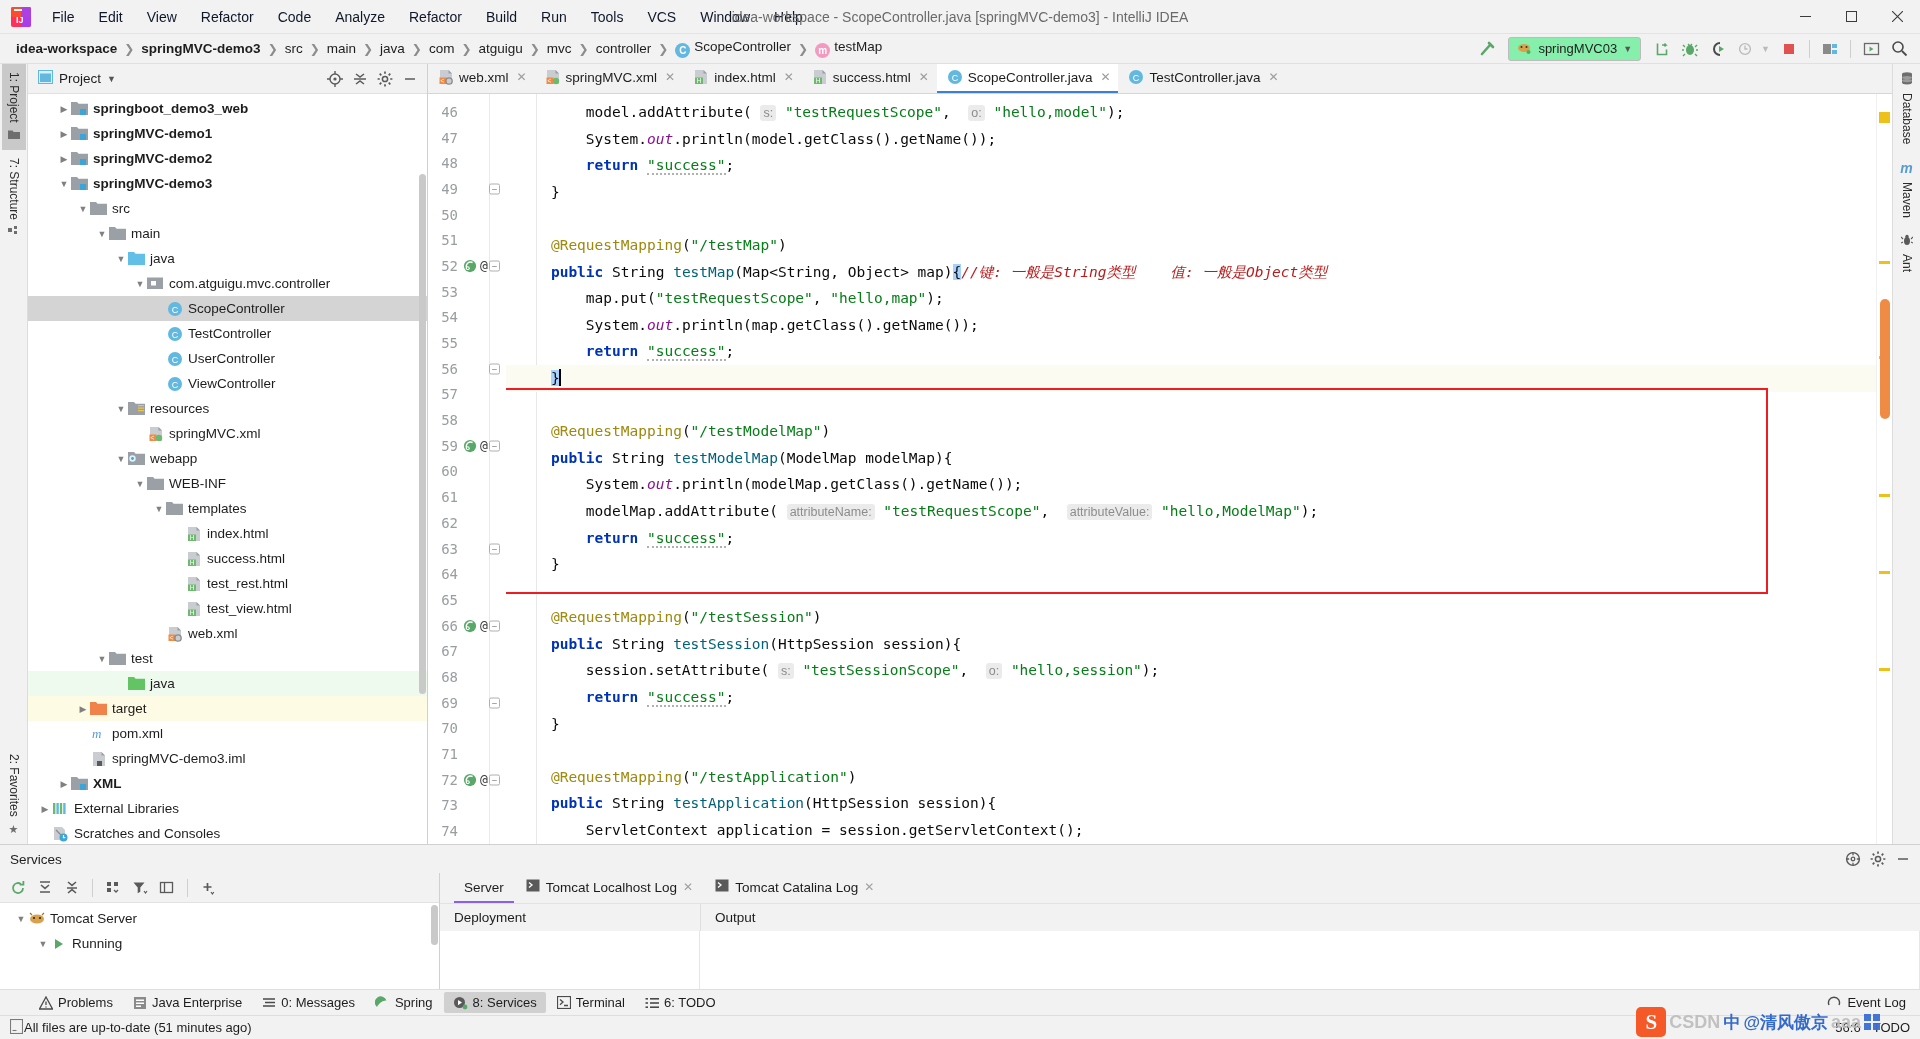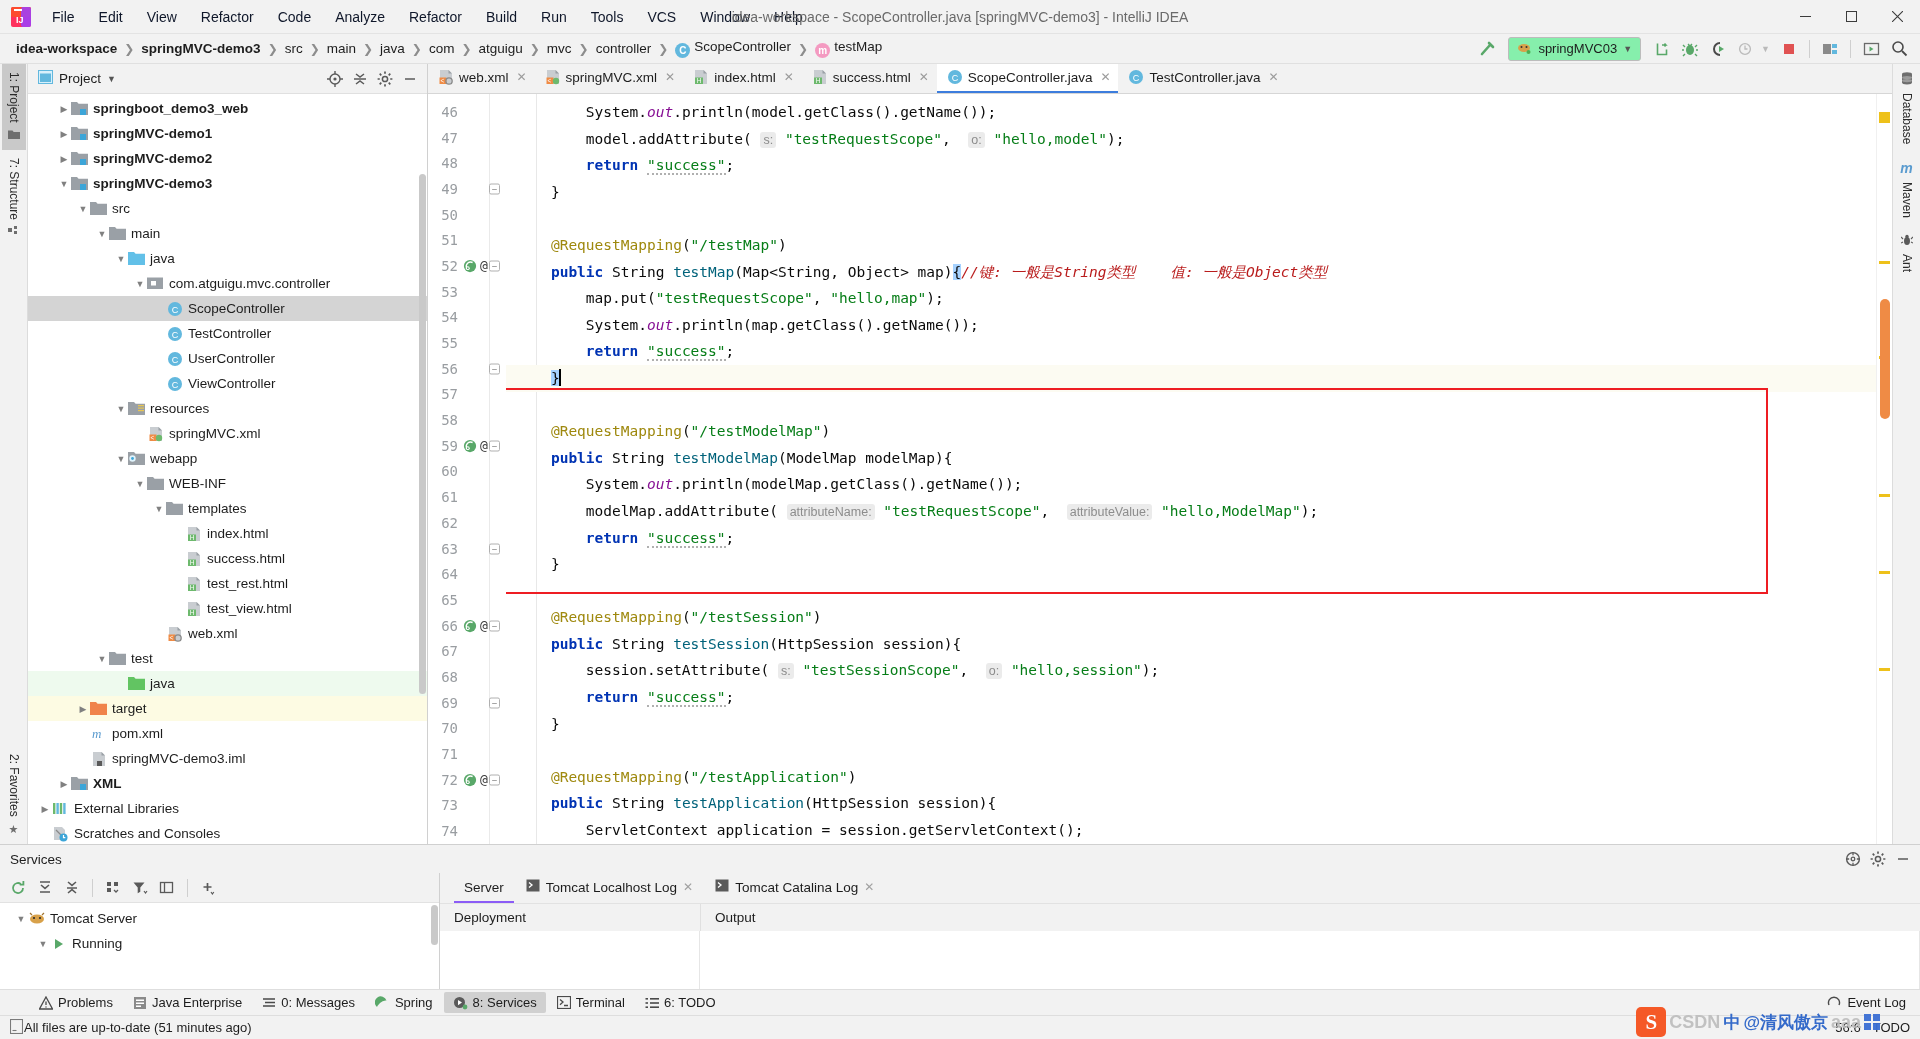--- a/index.html
+++ b/index.html
@@ -915,22 +915,22 @@
             </div>
             <div class="gline">
               <span class="gnum">73</span>
             </div>
             <div class="gline">
               <span class="gnum">74</span>
             </div>
           </div>
         <div class="code" id="code-area">
           <div class="indentline"></div>
-        <div class="cline">        System.<span class="fld">out</span>.println(model.getClass().getName());</div>
-            <div class="cline">        model.addAttribute( <span class="hint">s:</span> <span class="s">"testRequestScope"</span>,  <span class="hint">o:</span> <span class="s">"hello,model"</span>);</div>
+        <div class="cline">        model.addAttribute( <span class="hint">s:</span> <span class="s">"testRequestScope"</span>,  <span class="hint">o:</span> <span class="s">"hello,model"</span>);</div>
+            <div class="cline">        System.<span class="fld">out</span>.println(model.getClass().getName());</div>
             <div class="cline">        <span class="k">return</span> <span class="s"><span class="wavy">"success"</span></span>;</div>
             <div class="cline">    }</div>
             <div class="cline"></div>
             <div class="cline">    <span class="an">@RequestMapping</span>(<span class="s">"/testMap"</span>)</div>
             <div class="cline">    <span class="k">public</span> String <span class="mth">testMap</span>(Map&lt;String, Object&gt; map)<span class="sel">{</span><span class="cm">//键: 一般是String类型&nbsp;&nbsp;&nbsp; 值: 一般是Object类型</span></div>
             <div class="cline">        map.put(<span class="s">"testRequestScope"</span>, <span class="s">"hello,map"</span>);</div>
             <div class="cline">        System.<span class="fld">out</span>.println(map.getClass().getName());</div>
             <div class="cline">        <span class="k">return</span> <span class="s"><span class="wavy">"success"</span></span>;</div>
             <div class="cline cur">    <span class="sel">}</span><span class="cursorbar"></span></div>
             <div class="cline"></div>

